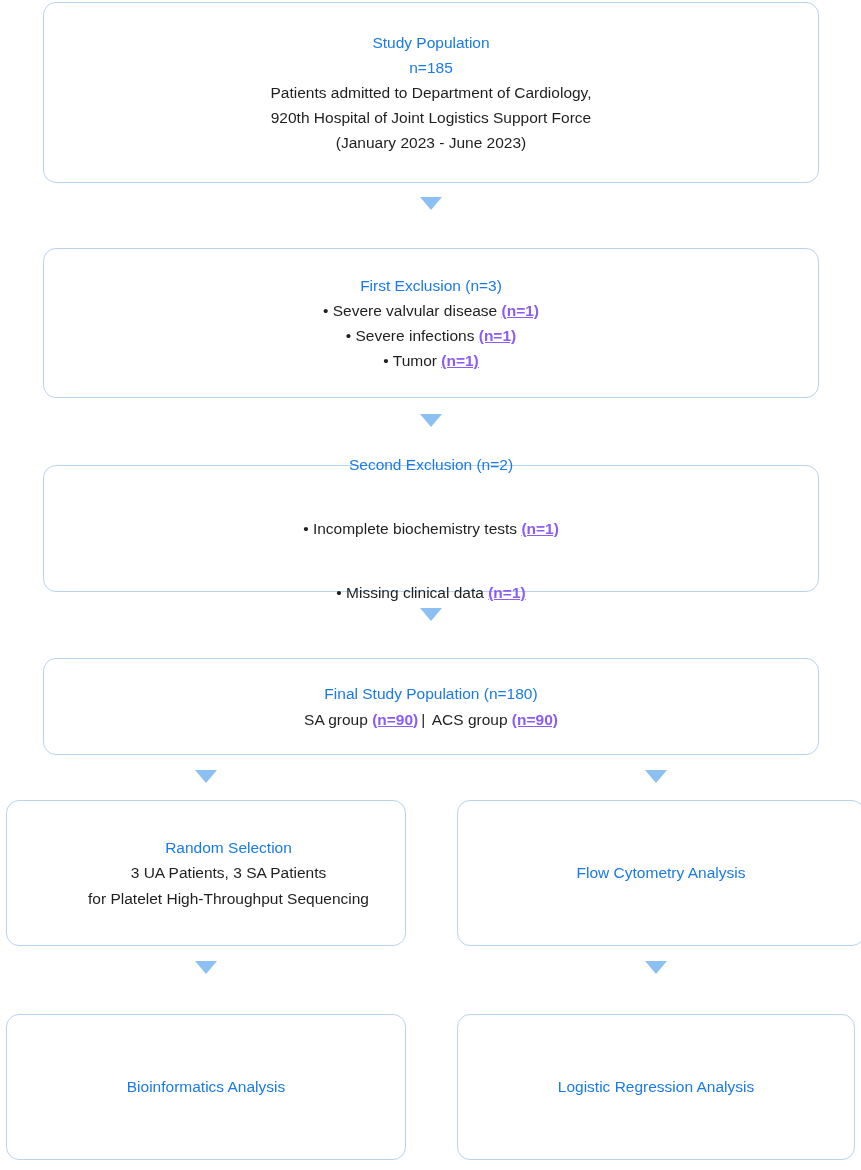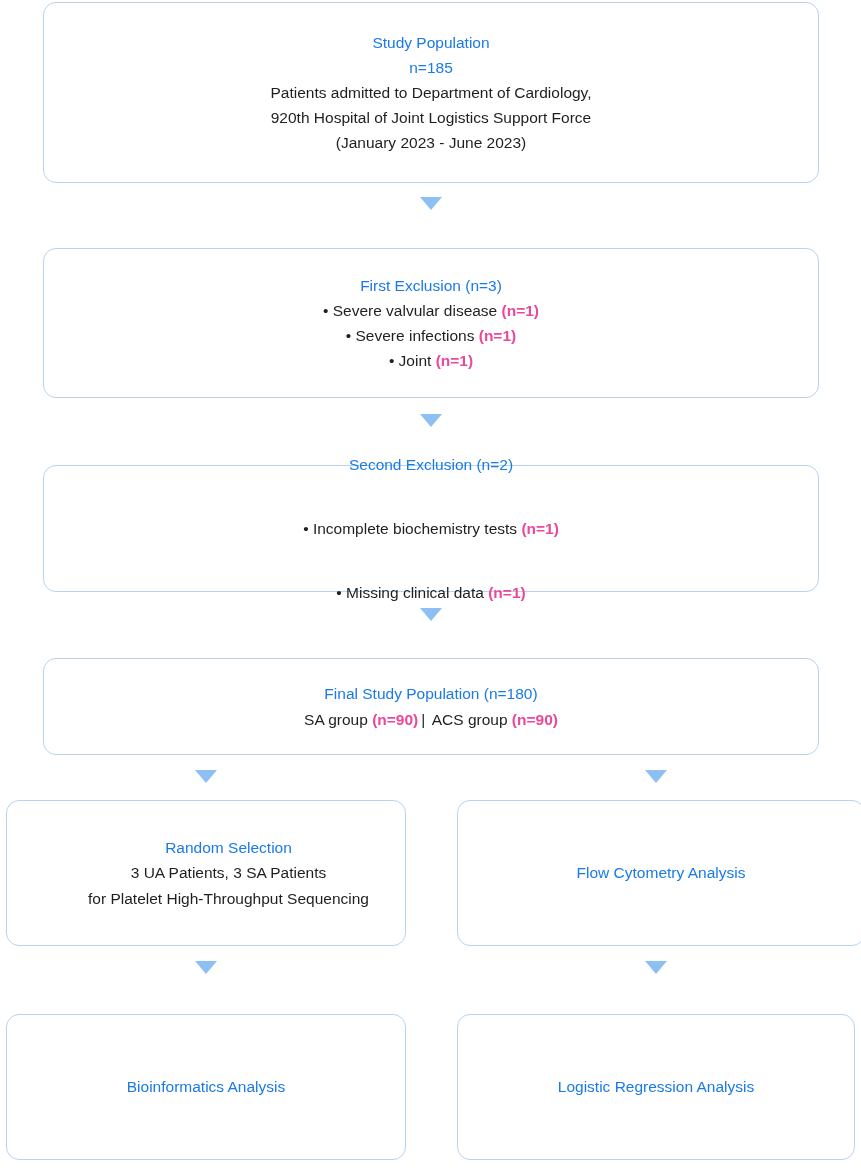--- a/index.html
+++ b/index.html
@@ -39,22 +39,23 @@
     line-height: 1.62;
   }
 
   .node .line { white-space: nowrap; }
 
   .title {
     color: #1a7ae8;
     font-weight: 400;
   }
   .accent {
-    color: #ec4899;
+    color: #8b5cf6;
     font-weight: 700;
+    text-decoration: underline;
   }
   .plain { color: #1f1f1f; }
   .sep { color: #1f1f1f; padding: 0 3px; }
 
   
   #node-study-population   { left: 43px;  top: 2px;    width: 776px; height: 181px; }
   #node-first-exclusion    { left: 43px;  top: 248px;  width: 776px; height: 150px; }
   #node-second-exclusion   { left: 43px;  top: 465px;  width: 776px; height: 127px; gap: 39px; }
   #node-final-population   { left: 43px;  top: 658px;  width: 776px; height: 97px;  }
   #node-random-selection   { left: 6px;   top: 800px;  width: 400px; height: 146px; padding-left: 45px; }
@@ -91,21 +92,21 @@
     <div class="line plain">920th Hospital of Joint Logistics Support Force</div>
     <div class="line plain">(January 2023 - June 2023)</div>
   </div>
 
   <div class="arrow" id="arrow-1"></div>
 
   <div class="node" id="node-first-exclusion">
     <div class="line title">First Exclusion (n=3)</div>
     <div class="line"><span class="plain">• Severe valvular disease </span><span class="accent">(n=1)</span></div>
     <div class="line"><span class="plain">• Severe infections </span><span class="accent">(n=1)</span></div>
-    <div class="line"><span class="plain">• Joint </span><span class="accent">(n=1)</span></div>
+    <div class="line"><span class="plain">• Tumor </span><span class="accent">(n=1)</span></div>
   </div>
 
   <div class="arrow" id="arrow-2"></div>
 
   <div class="node" id="node-second-exclusion">
     <div class="line title">Second Exclusion (n=2)</div>
     <div class="line"><span class="plain">• Incomplete biochemistry tests </span><span class="accent">(n=1)</span></div>
     <div class="line"><span class="plain">• Missing clinical data </span><span class="accent">(n=1)</span></div>
   </div>
 

